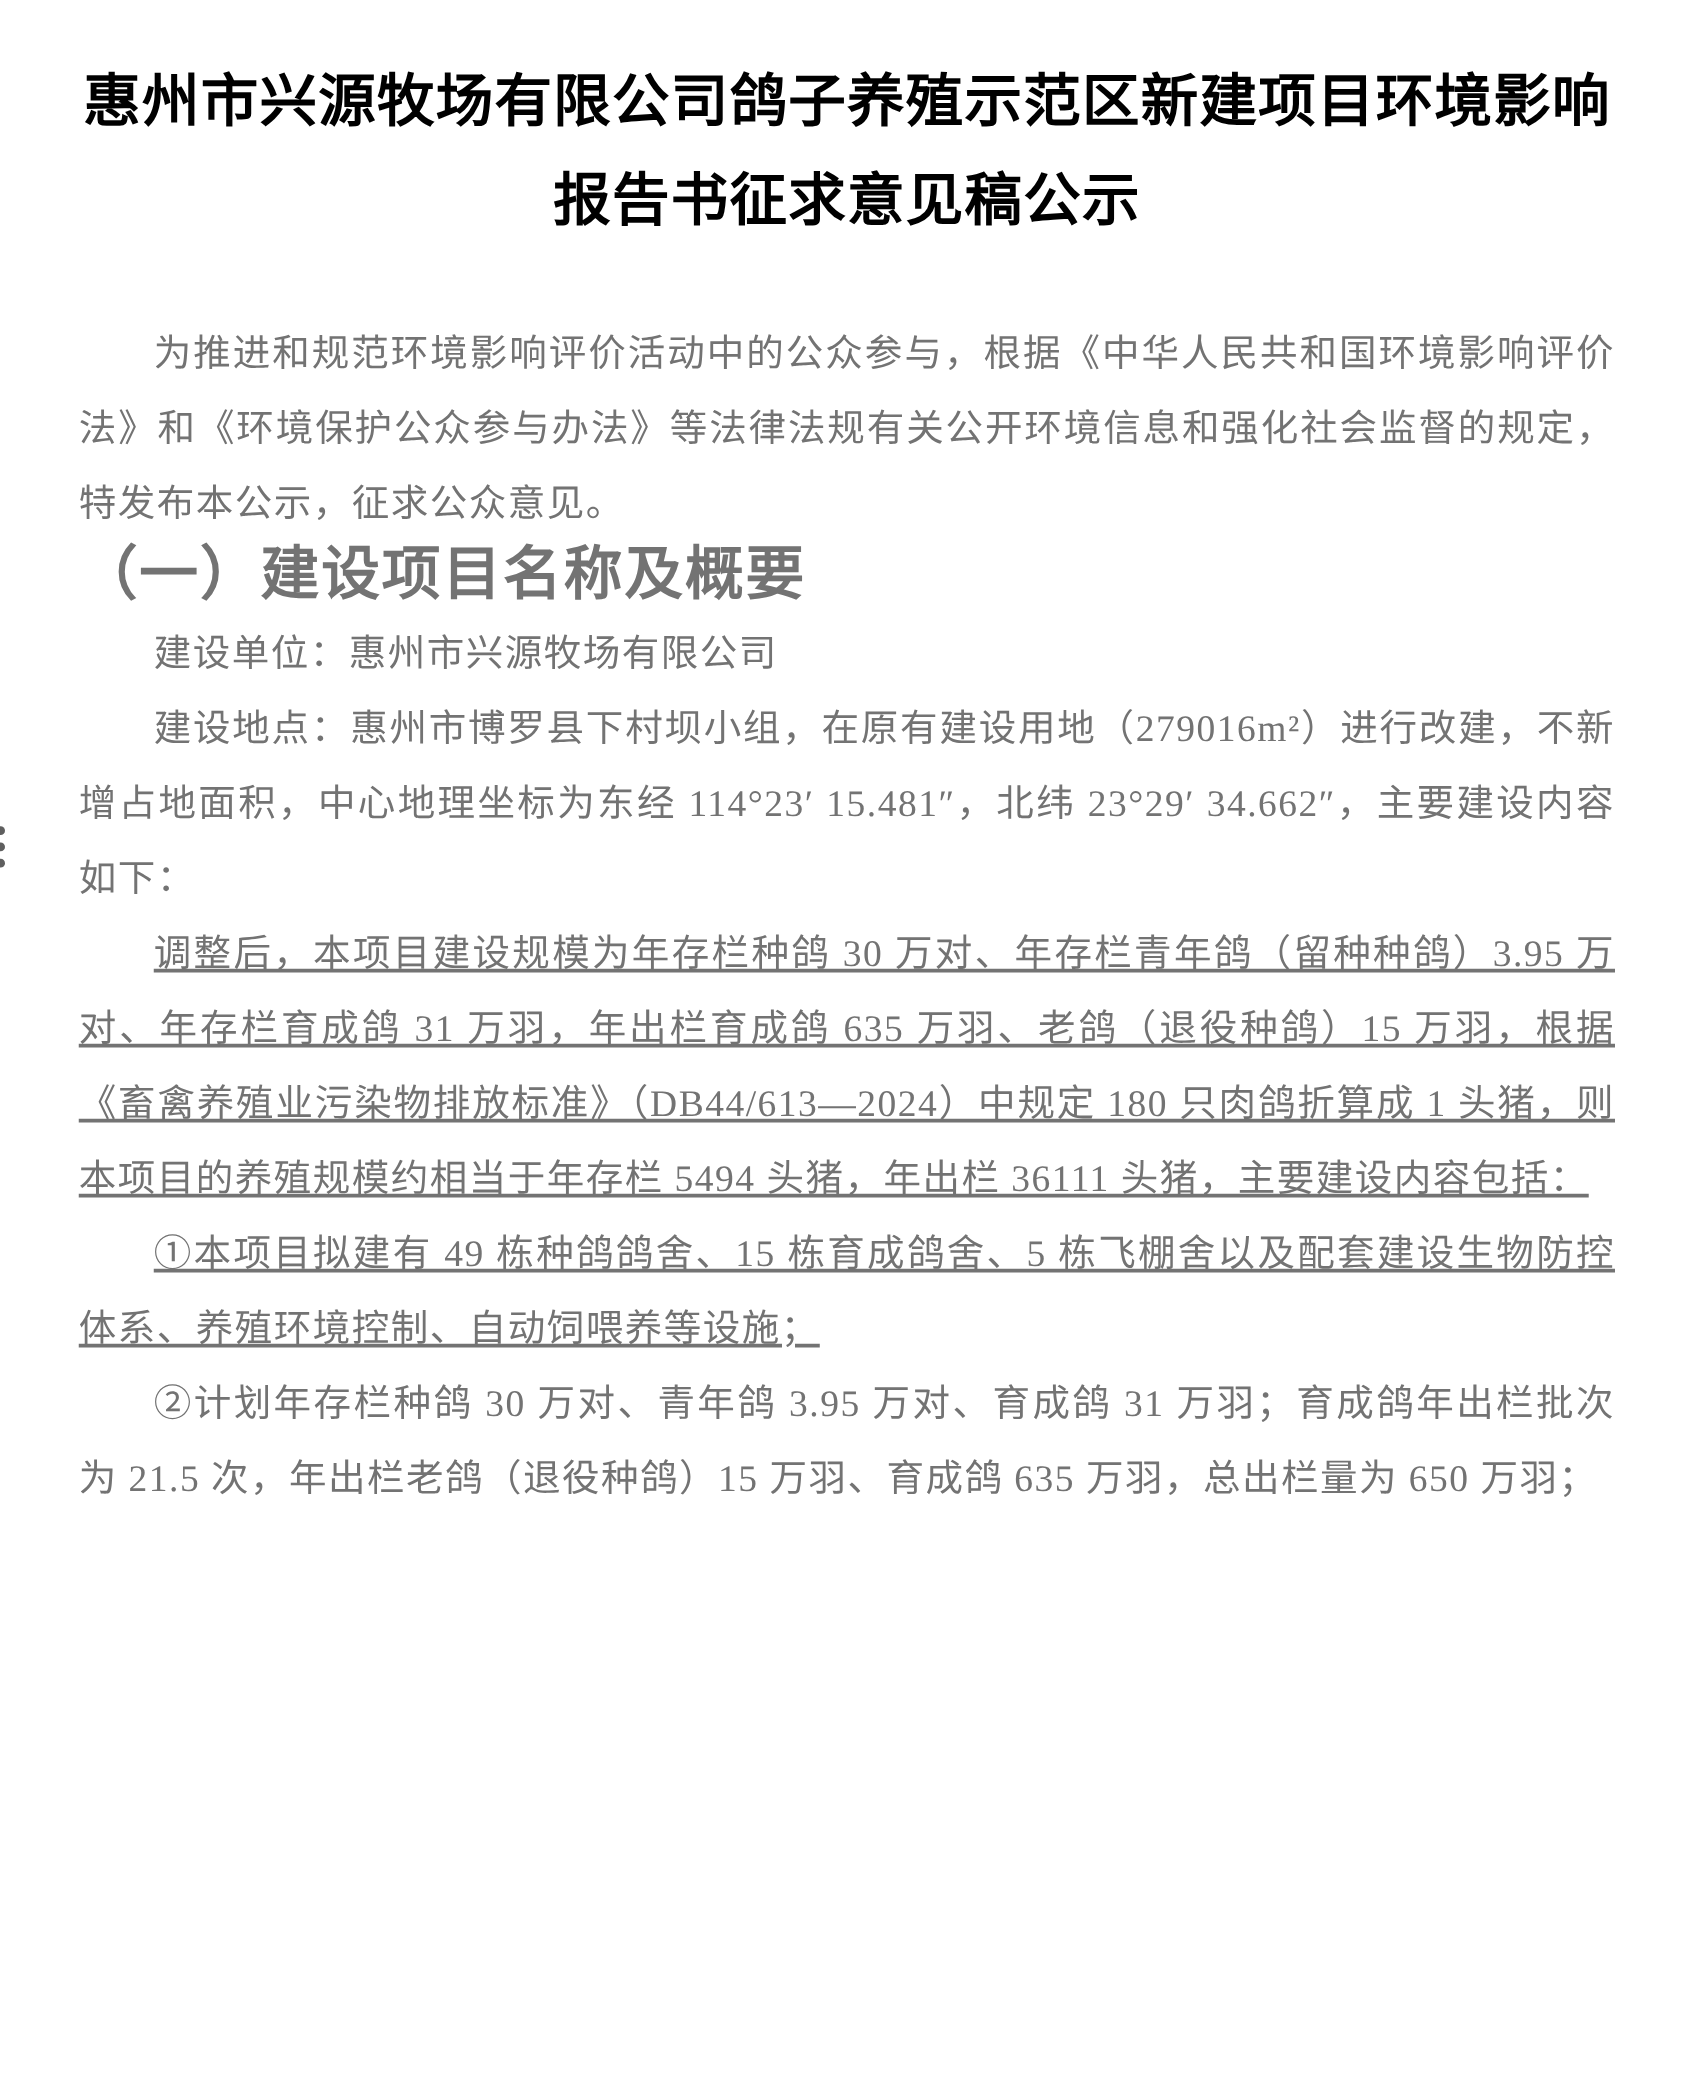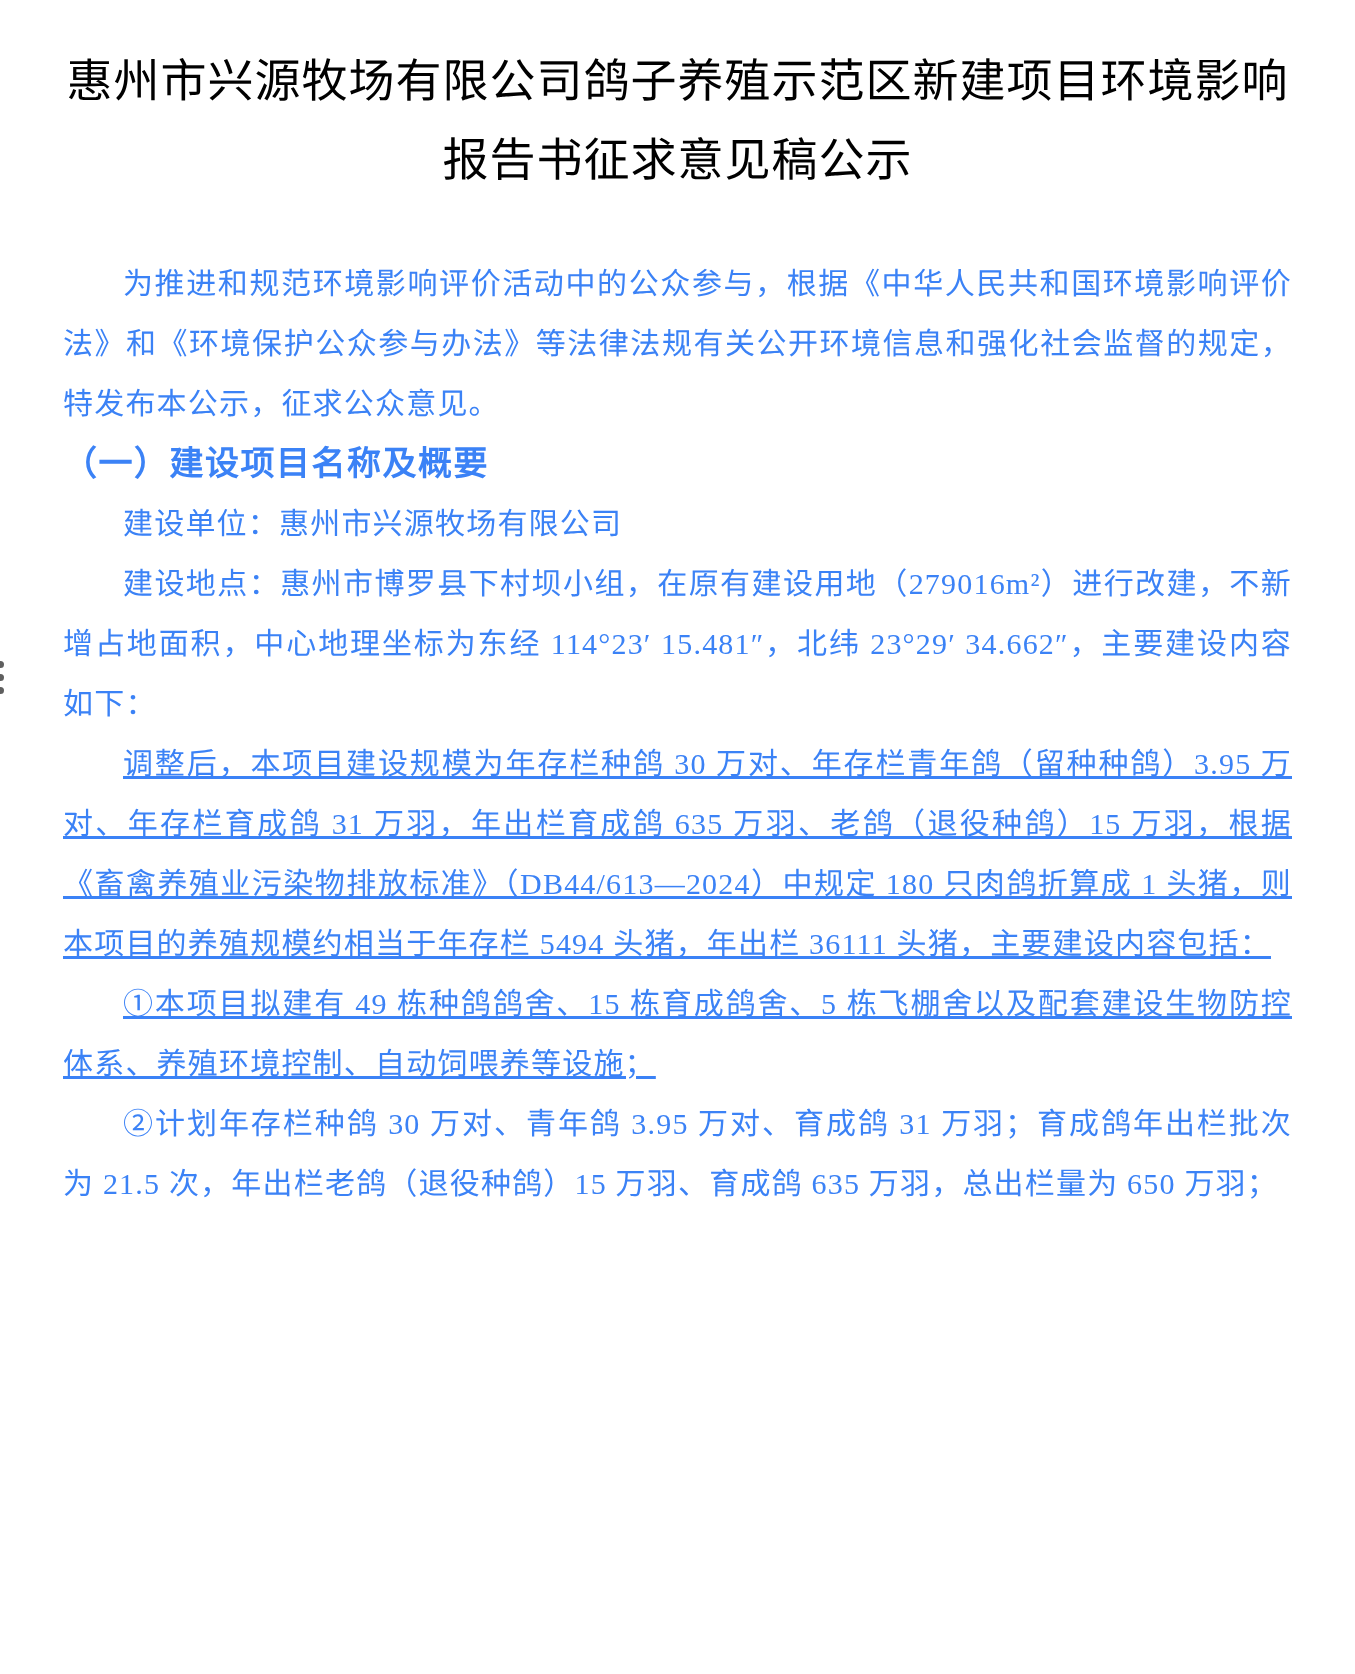--- a/index.html
+++ b/index.html
@@ -18,44 +18,45 @@
     width: 1355px;
     height: 1674px;
     box-sizing: border-box;
     padding: 0 63px;
     background: #ffffff;
   }
   .doc-title {
     margin-top: 42px;
     text-align: center;
     font-family: "Liberation Sans", "DejaVu Sans", sans-serif;
-    font-weight: normal;
+    font-weight: bold;
     font-size: 46px;
     line-height: 79px;
     letter-spacing: 1px;
     color: #000000;
   }
   .body-text {
     margin-top: 54px;
     font-family: "Liberation Serif", "DejaVu Serif", serif;
     font-size: 30px;
     line-height: 60px;
     letter-spacing: 1.2px;
     text-align: justify;
-    color: #3b82f6;
+    color: #737373;
   }
   .body-text p {
     margin: 0;
     text-indent: 2em;
   }
   p.section-heading {
     text-indent: 0;
     font-weight: bold;
-    font-size: 34px;
+    font-size: 47px;
     letter-spacing: 1.5px;
+    font-family: Liberation Mono, monospace;
   }
   .gap-sm { margin-top: 6px; text-decoration: underline; }
   .gap-md { margin-top: 10px; }
   .gap-lg { margin-top: 14px; }
   .margin-dots {
     position: absolute;
     left: -3px;
     top: 661px;
     width: 10px;
     display: flex;

